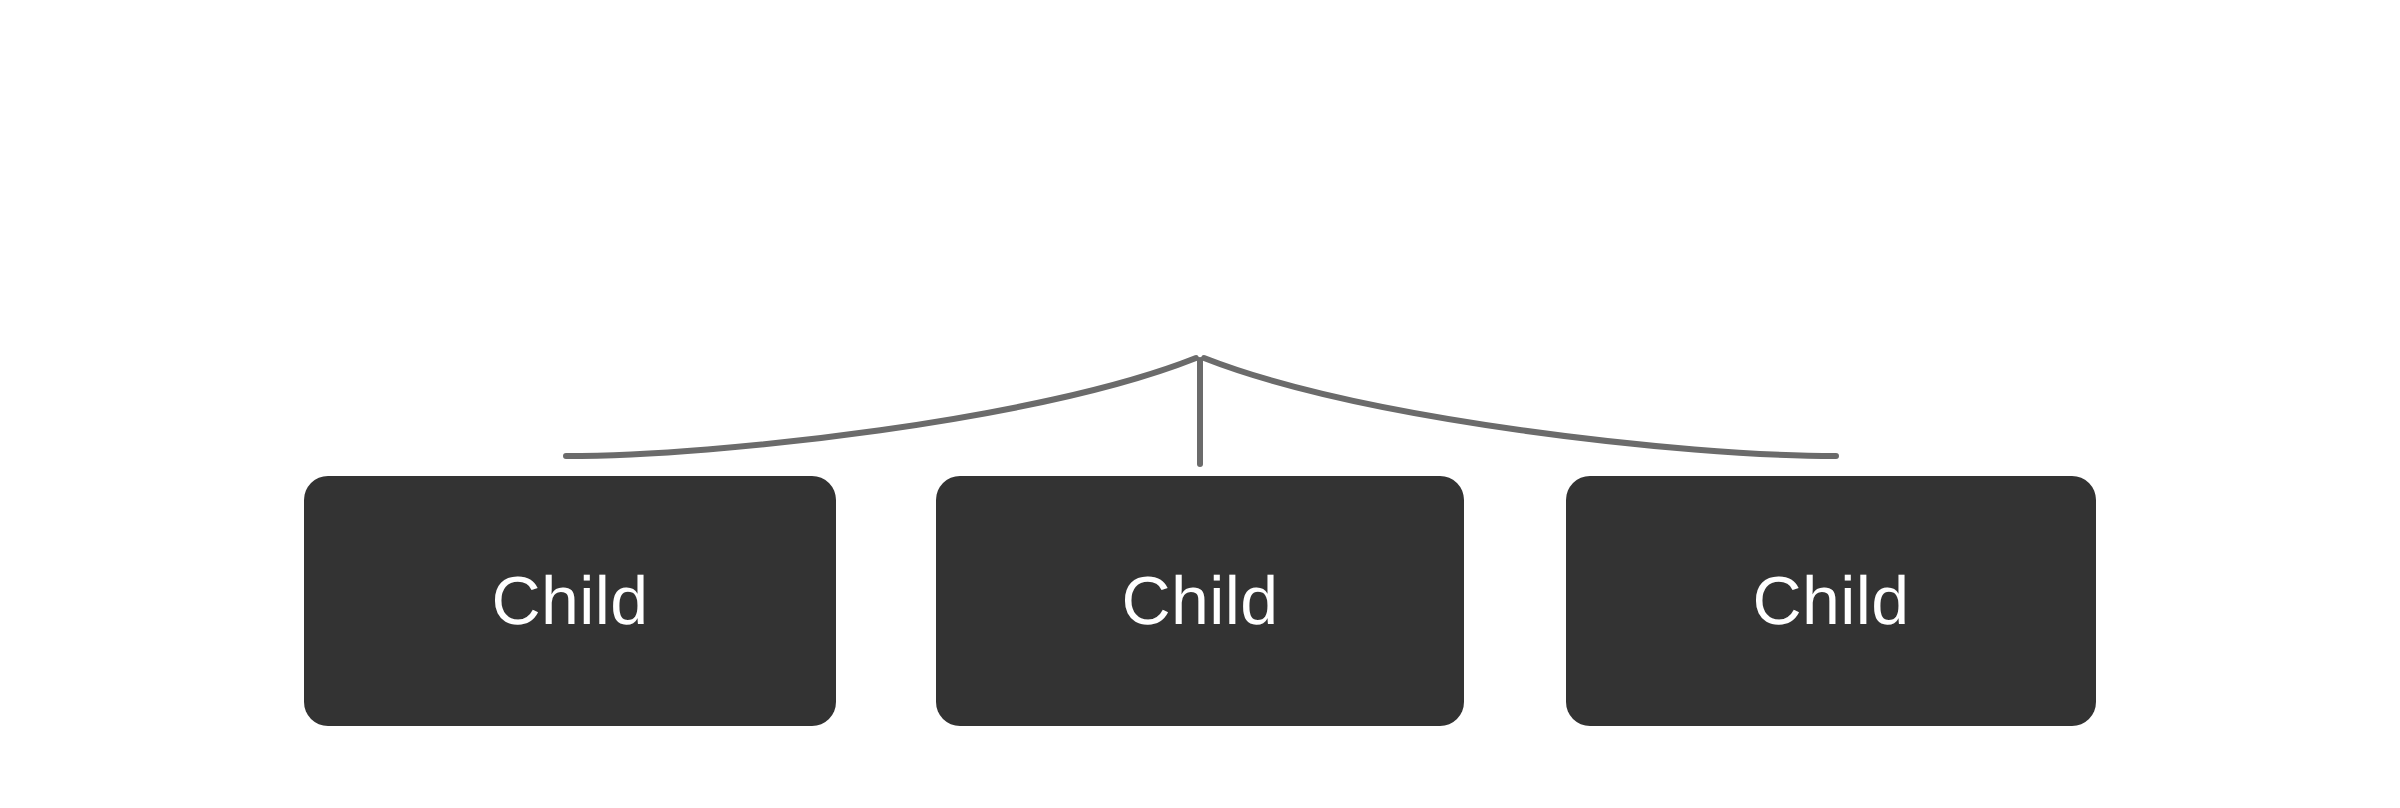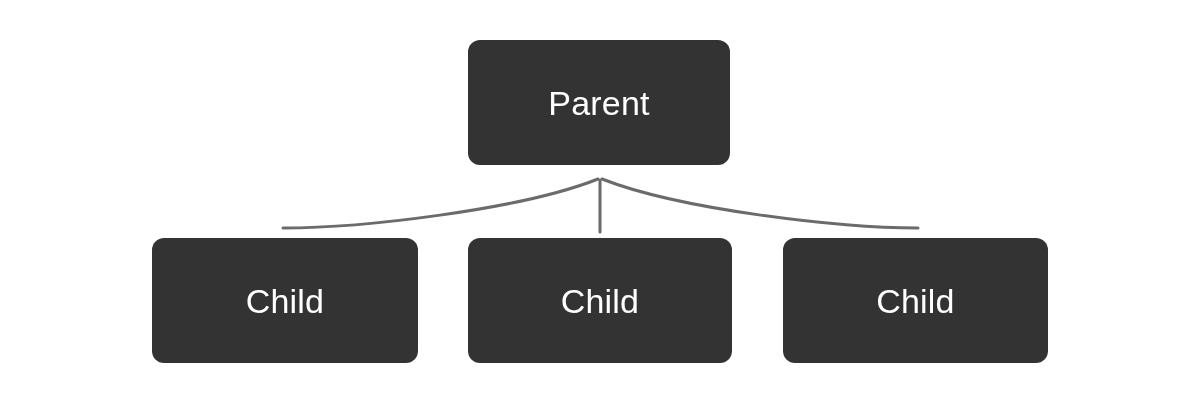--- a/index.html
+++ b/index.html
@@ -76,23 +76,20 @@
 <div id="canvas">
 
   <svg id="connectors" viewBox="0 0 1200 404" width="1200" height="404" xmlns="http://www.w3.org/2000/svg" aria-hidden="true">
     <g fill="none" stroke="#6b6b6b" stroke-width="3" stroke-linecap="round" stroke-linejoin="round">
       <path d="M 283 228 C 360 228 520 210 598 179"></path>
       <path d="M 600 180 L 600 232"></path>
       <path d="M 918 228 C 841 228 681 210 602 179"></path>
     </g>
   </svg>
 
-  <div class="node" id="node-parent">
-    <span class="node-label">Parent</span>
-  </div>
 
   <div class="node" id="node-child-1">
     <span class="node-label">Child</span>
   </div>
 
   <div class="node" id="node-child-2">
     <span class="node-label">Child</span>
   </div>
 
   <div class="node" id="node-child-3">

